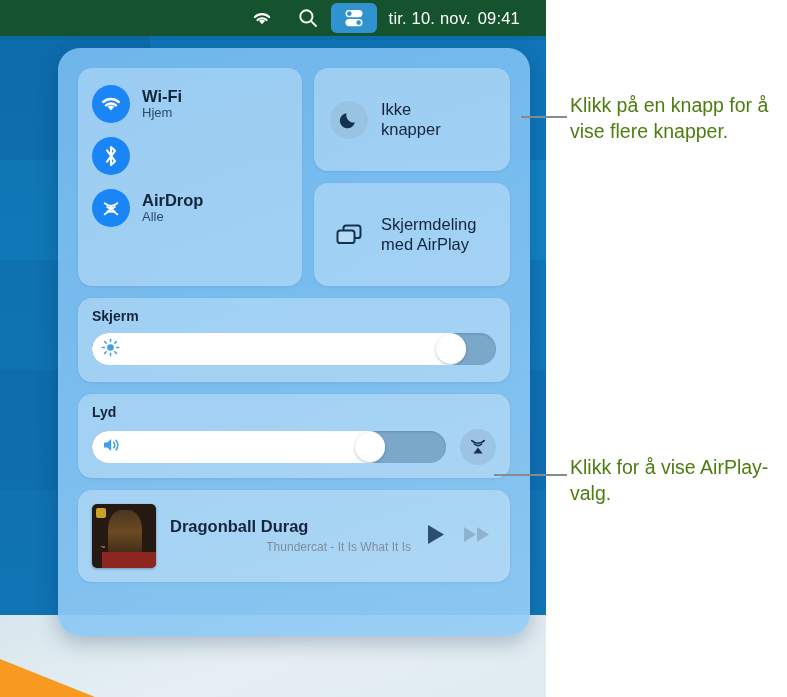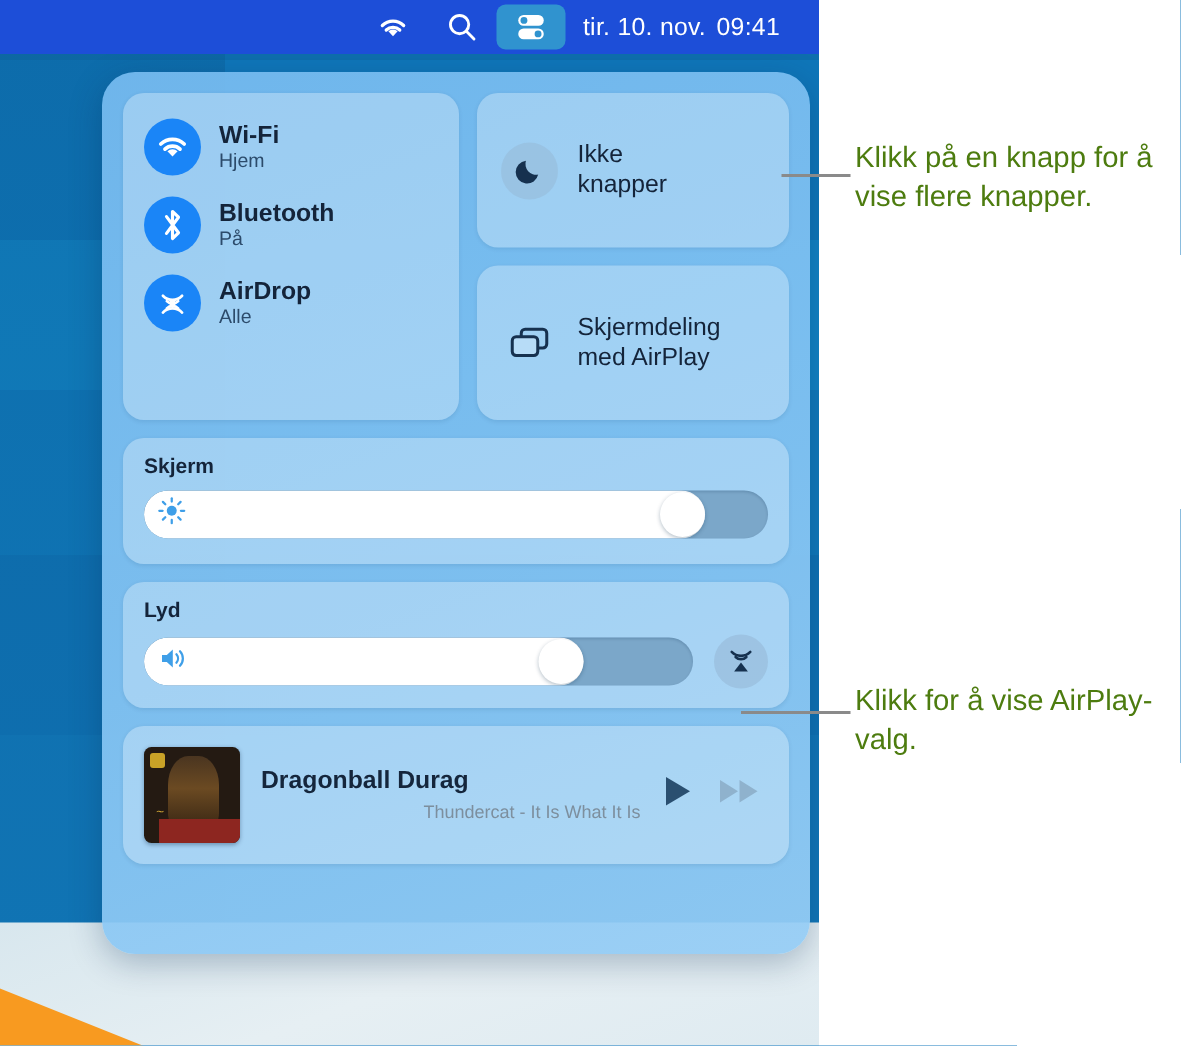--- a/index.html
+++ b/index.html
@@ -52,21 +52,21 @@
     width: 150px; height: 60px;
     background: #f89a20;
     clip-path: polygon(0 0, 100% 100%, 0 100%);
   }
 
   
   #menubar {
     position: absolute;
     left: 0; top: 0;
     width: 546px; height: 36px;
-    background: #1d4ed8;
+    background: #14532d;
     display: flex;
     align-items: center;
     justify-content: flex-end;
     gap: 0px;
     padding-right: 26px;
     z-index: 20;
   }
   .mb-item {
     height: 30px;
     display: flex;
@@ -86,27 +86,27 @@
     color: #ffffff;
     letter-spacing: .2px;
     padding-left: 12px;
     white-space: nowrap;
   }
   .mb-clock .sep { display: inline-block; width: 7px; }
 
   
   #control-center {
     position: absolute;
-    left: 68px; top: 48px;
+    left: 58px; top: 48px;
     width: 472px;
     height: 588px;
     border-radius: 22px;
     background: linear-gradient(160deg, rgba(118,187,240,.93) 0%, rgba(132,196,243,.93) 55%, rgba(150,205,245,.93) 100%);
     box-shadow: 0 6px 22px rgba(0,40,80,.28);
-    padding: 14px;
+    padding: 20px;
     display: flex;
     flex-direction: column;
     gap: 12px;
     z-index: 10;
   }
 
   .cc-top-row {
     display: flex;
     gap: 12px;
     height: 218px;
@@ -378,24 +378,20 @@
             <span class="conn-title">Wi-Fi</span>
             <span class="conn-sub">Hjem</span>
           </div>
         </div>
 
         <div class="conn-row">
           <div class="conn-badge">
             <svg width="20" height="24" viewBox="0 0 20 24">
               <path d="M6 6.4 L14 17.2 L10 21 L10 3 L14 6.8 L6 17.6" stroke="#fff" stroke-width="2.1" fill="none" stroke-linejoin="round" stroke-linecap="round"></path>
             </svg>
-          </div>
-          <div class="conn-text">
-            <span class="conn-title">Bluetooth</span>
-            <span class="conn-sub">På</span>
           </div>
         </div>
 
         <div class="conn-row">
           <div class="conn-badge">
             <svg width="24" height="24" viewBox="0 0 24 24">
               <circle cx="12" cy="12" r="2.1" fill="#fff"></circle>
               <path d="M8.2 15.6 a5.2 5.2 0 0 1 7.6 0" stroke="#fff" stroke-width="1.8" fill="none" stroke-linecap="round"></path>
               <path d="M5.6 18.4 a8.8 8.8 0 0 1 12.8 0" stroke="#fff" stroke-width="1.8" fill="none" stroke-linecap="round"></path>
               <path d="M8.2 8.4 a5.2 5.2 0 0 1 7.6 0" stroke="#fff" stroke-width="1.8" fill="none" stroke-linecap="round" transform="rotate(180 12 9.6)"></path>

